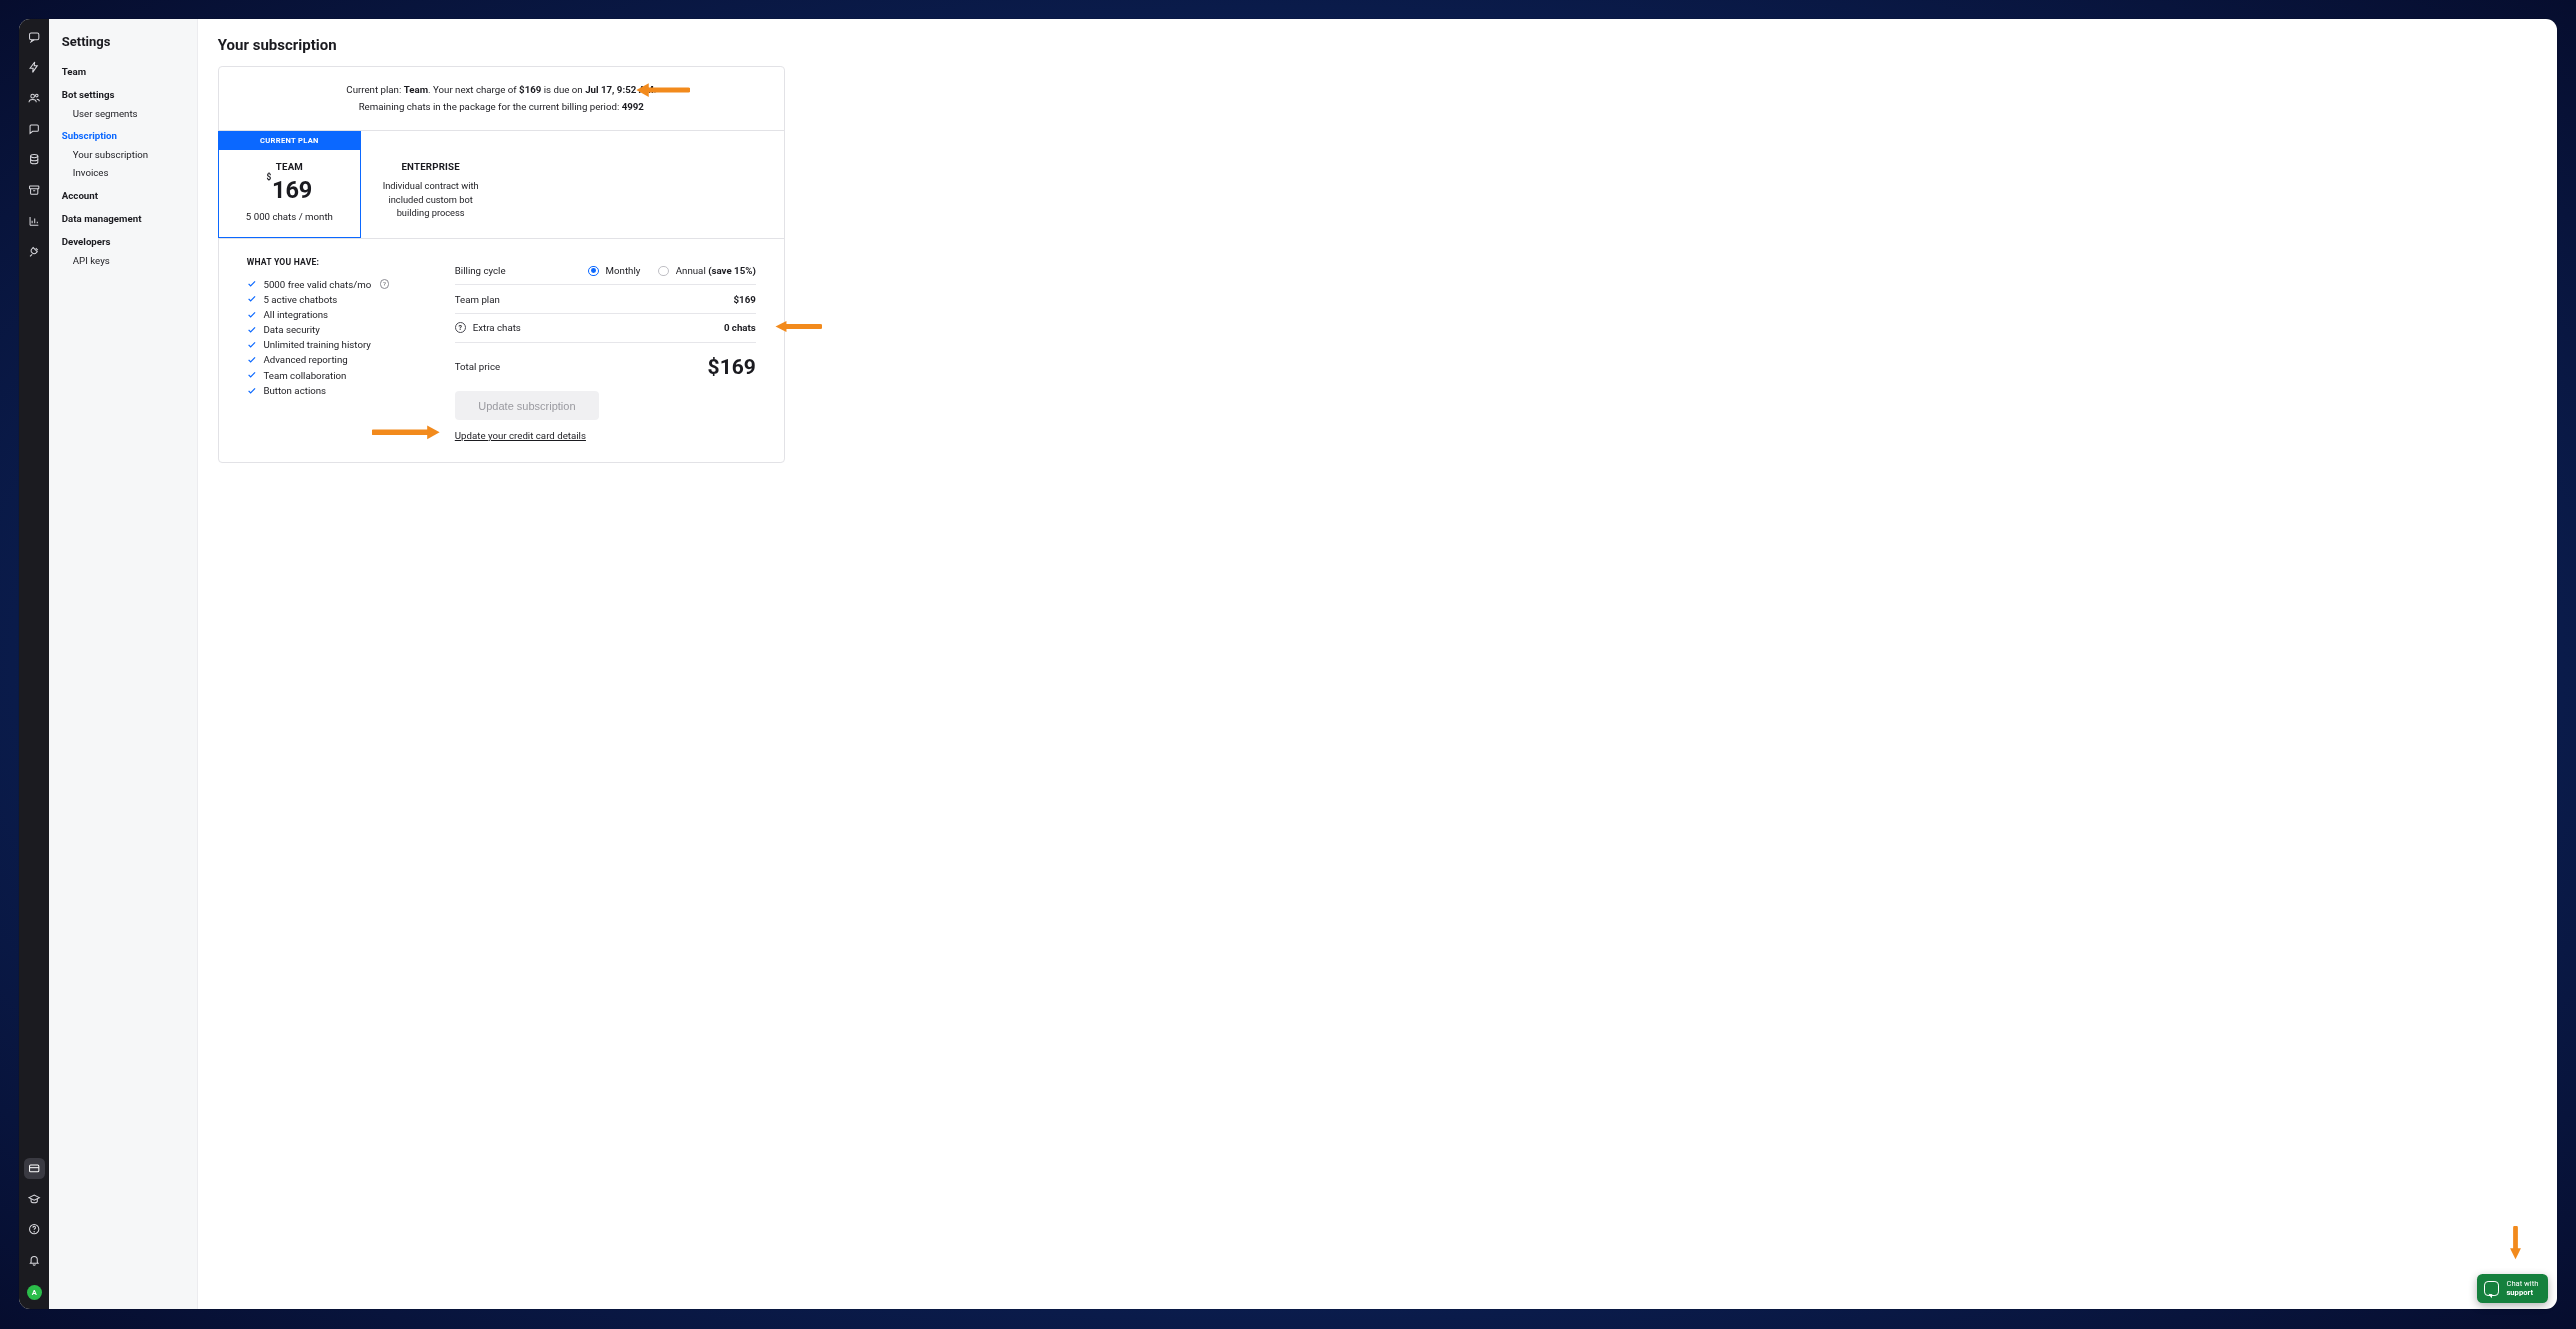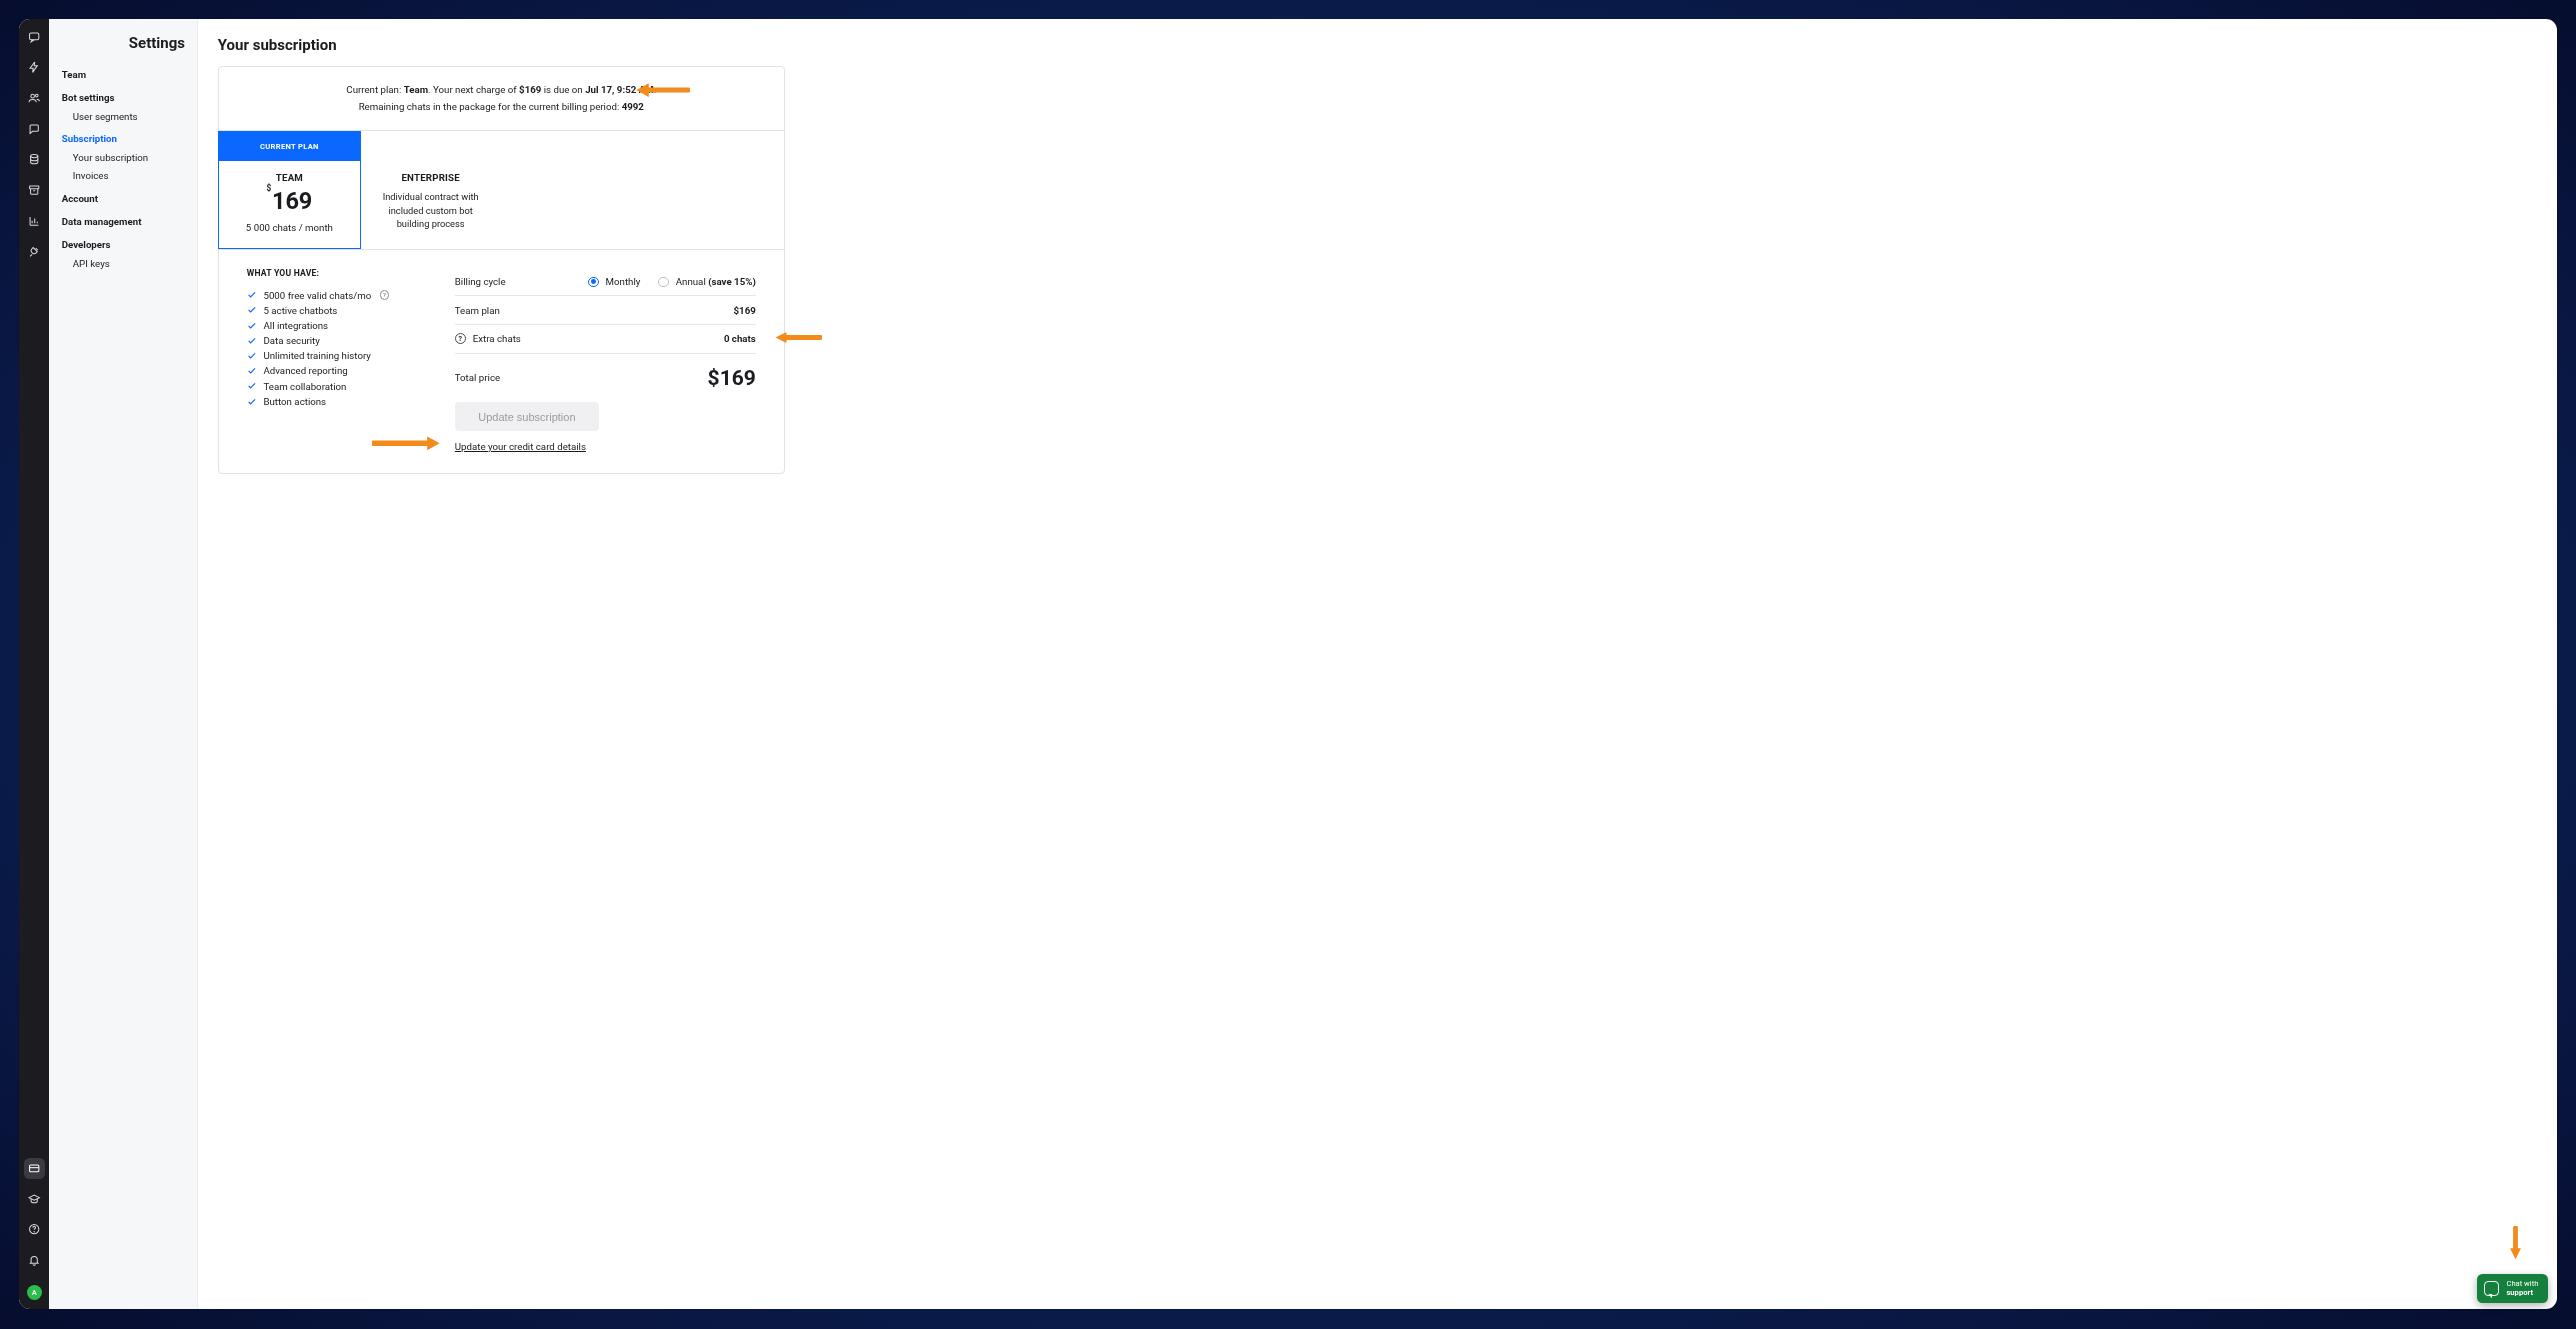--- a/index.html
+++ b/index.html
@@ -51,21 +51,21 @@
     margin-top: 4.1px; margin-bottom: 2.8px;
   }
   
   .sidebar {
     width: 149px;
     background: #f6f7f8;
     padding: 15px 12.4px;
     border-right: 0.7px solid #ececef;
   }
   .sidebar h1 {
-    font-size: 15px; font-weight: 700; margin-bottom: 12.4px; text-align: right;
+    font-size: 13px; font-weight: 700; margin-bottom: 12.4px;
   }
   .sidebar .group { margin-bottom: 4.1px; }
   .sidebar .group-title {
     font-weight: 700; font-size: 9.7px;
     padding: 4.1px 0;
     cursor: pointer;
   }
   .sidebar .sub-item {
     padding: 3.5px 0 3.5px 11px;
     font-size: 9.7px;
@@ -101,21 +101,21 @@
     border-bottom: 0.7px solid #e2e2e6;
   }
   .plan {
     border-right: 0.7px solid #e2e2e6;
     padding: 0 0 15px;
     text-align: center;
     cursor: pointer;
   }
   .plan:last-child { border-right: none; }
   .plan .badge {
-    height: 30px;
+    height: 19px;
     font-size: 7.6px; font-weight: 700; letter-spacing: 0.3px;
     color: transparent;
   }
   .plan.current {
     border: 1.4px solid #0b68ff;
     border-top: none;
     margin: 0 -0.7px -0.7px;
   }
   .plan.current .badge {
     background: #0b68ff; color: #fff;

